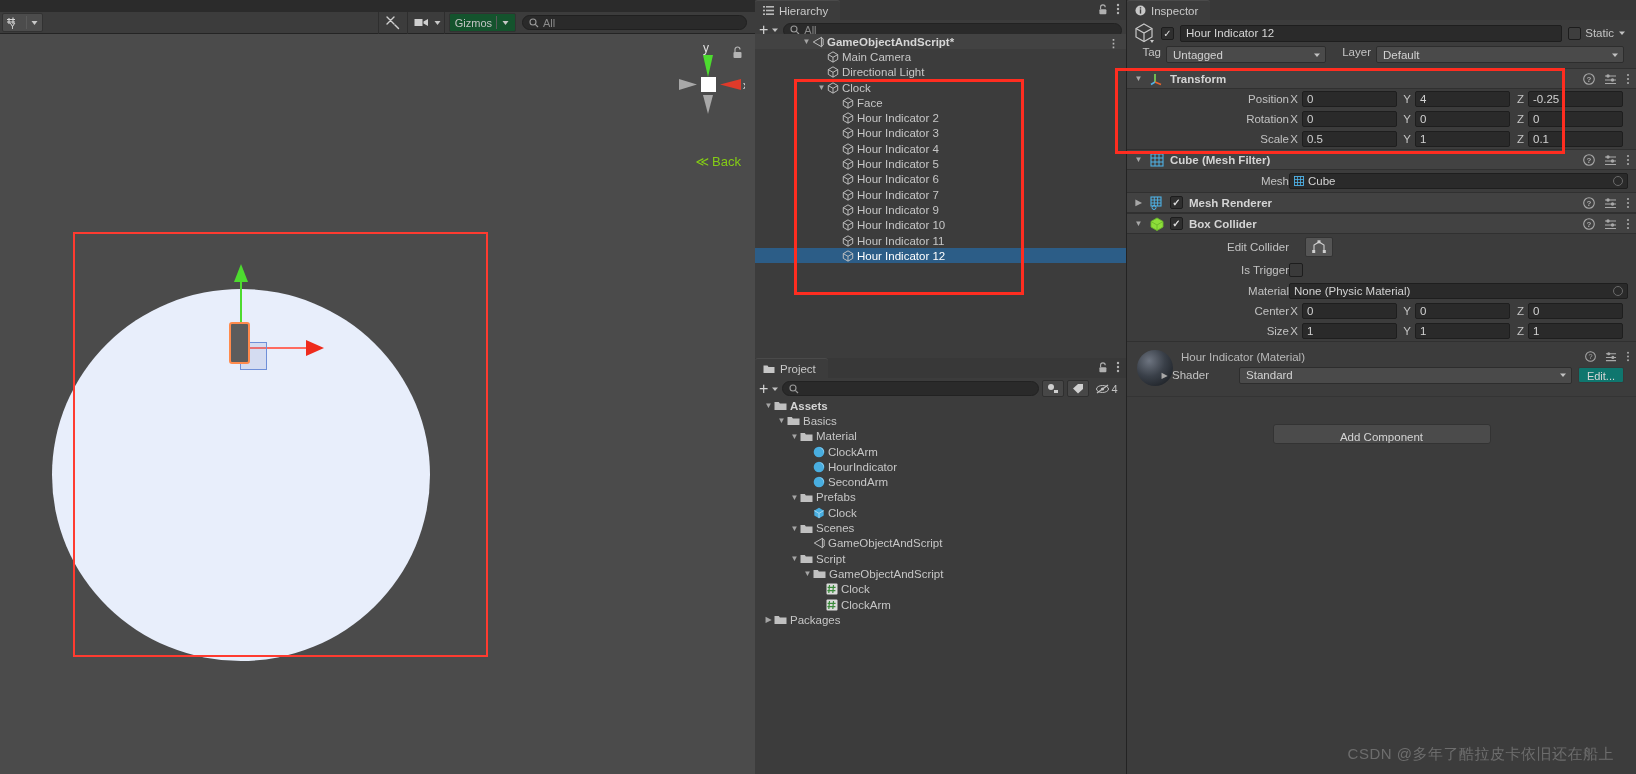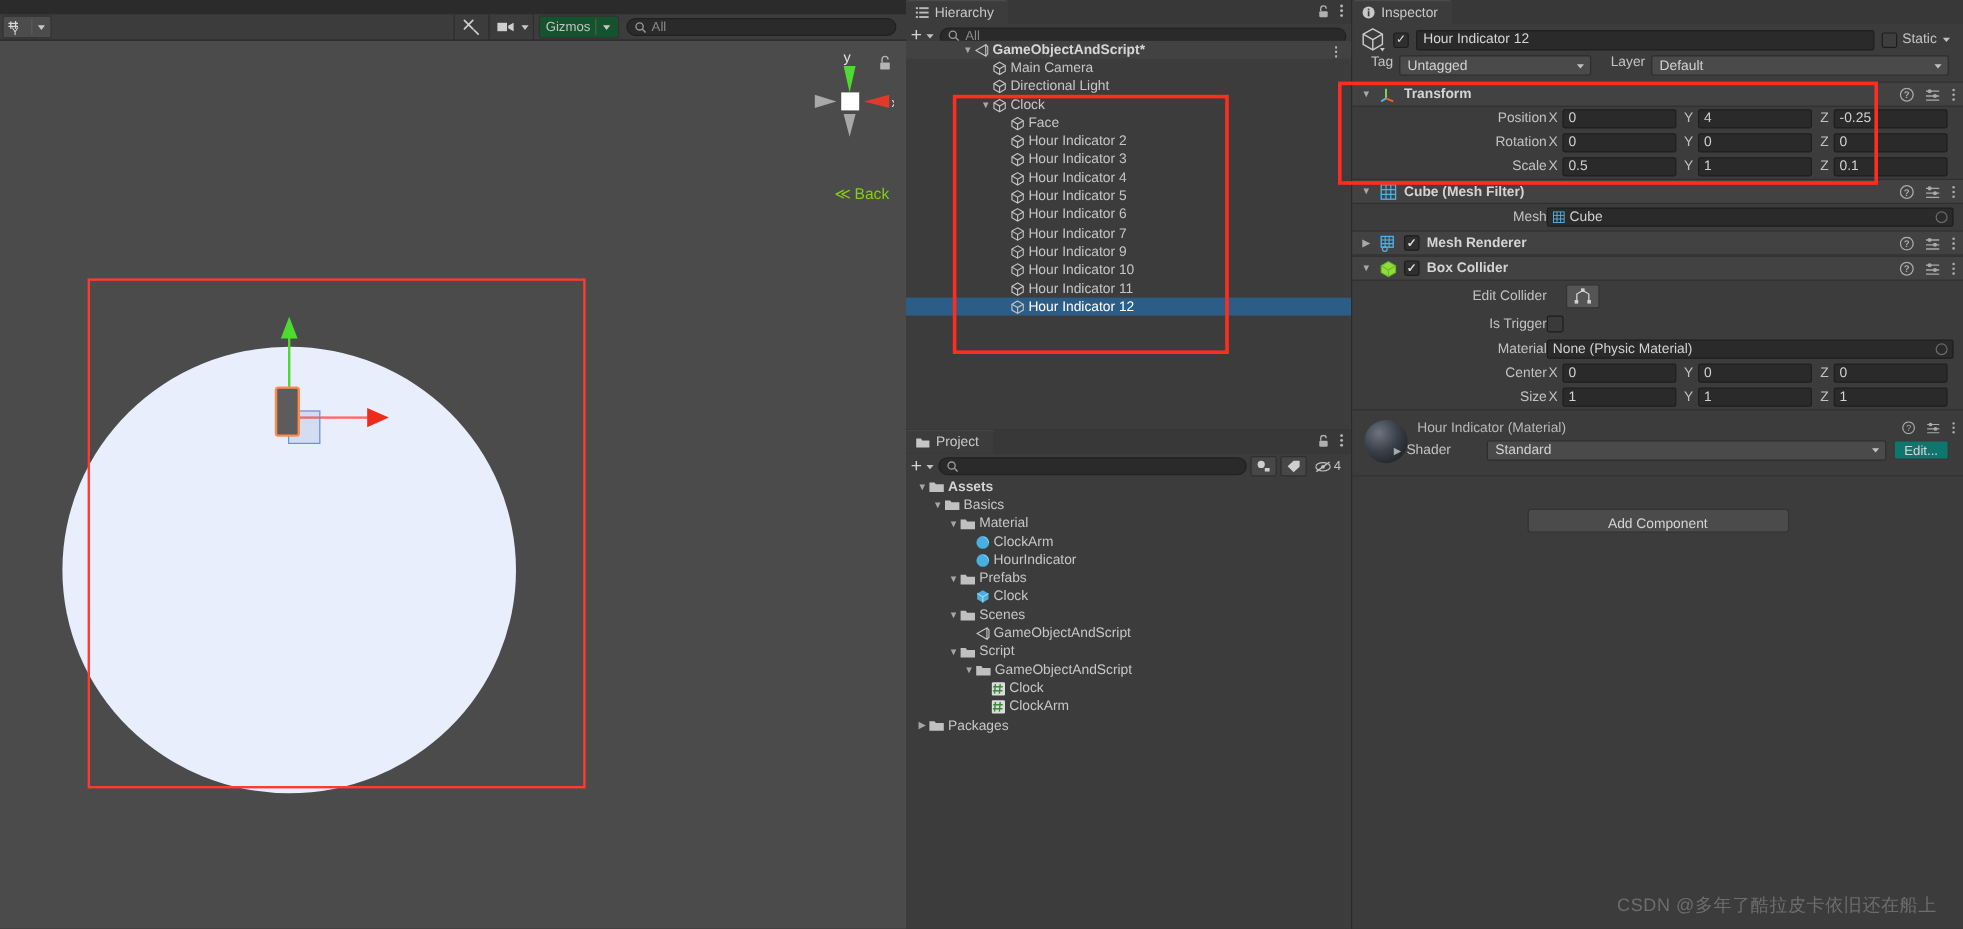--- a/index.html
+++ b/index.html
@@ -641,20 +641,29 @@
           <span class="lbl">ClockArm</span>
         </div>
         <div class="p-row">
           <span style="width: 47px; flex: 0 0 auto;"></span>
           <span class="tri"></span>
           <span class="ico"><svg width="12" height="12" viewBox="0 0 12 12">
               <circle cx="6" cy="6" r="5.3" fill="#49aee0"></circle>
               <path d="M6 1.2 A4.8 4.8 0 0 1 10.6 7.3 A6 6 0 0 0 6 1.2" fill="#dff0fb"></path>
             </svg></span>
           <span class="lbl">HourIndicator</span>
+        </div>
+        <div class="p-row">
+          <span style="width: 47px; flex: 0 0 auto;"></span>
+          <span class="tri"></span>
+          <span class="ico"><svg width="12" height="12" viewBox="0 0 12 12">
+              <circle cx="6" cy="6" r="5.3" fill="#49aee0"></circle>
+              <path d="M6 1.2 A4.8 4.8 0 0 1 10.6 7.3 A6 6 0 0 0 6 1.2" fill="#dff0fb"></path>
+            </svg></span>
+          <span class="lbl">SecondArm</span>
         </div>
         <div class="p-row">
           <span style="width: 34px; flex: 0 0 auto;"></span>
           <span class="tri">▼</span>
           <span class="ico"><svg width="13" height="11" viewBox="0 0 13 11">
               <path d="M0.5 2 L4.8 2 L5.9 3.6 L12.5 3.6 L12.5 10 L0.5 10 Z" fill="#c0c0c0"></path>
             </svg></span>
           <span class="lbl">Prefabs</span>
         </div>
         <div class="p-row">

